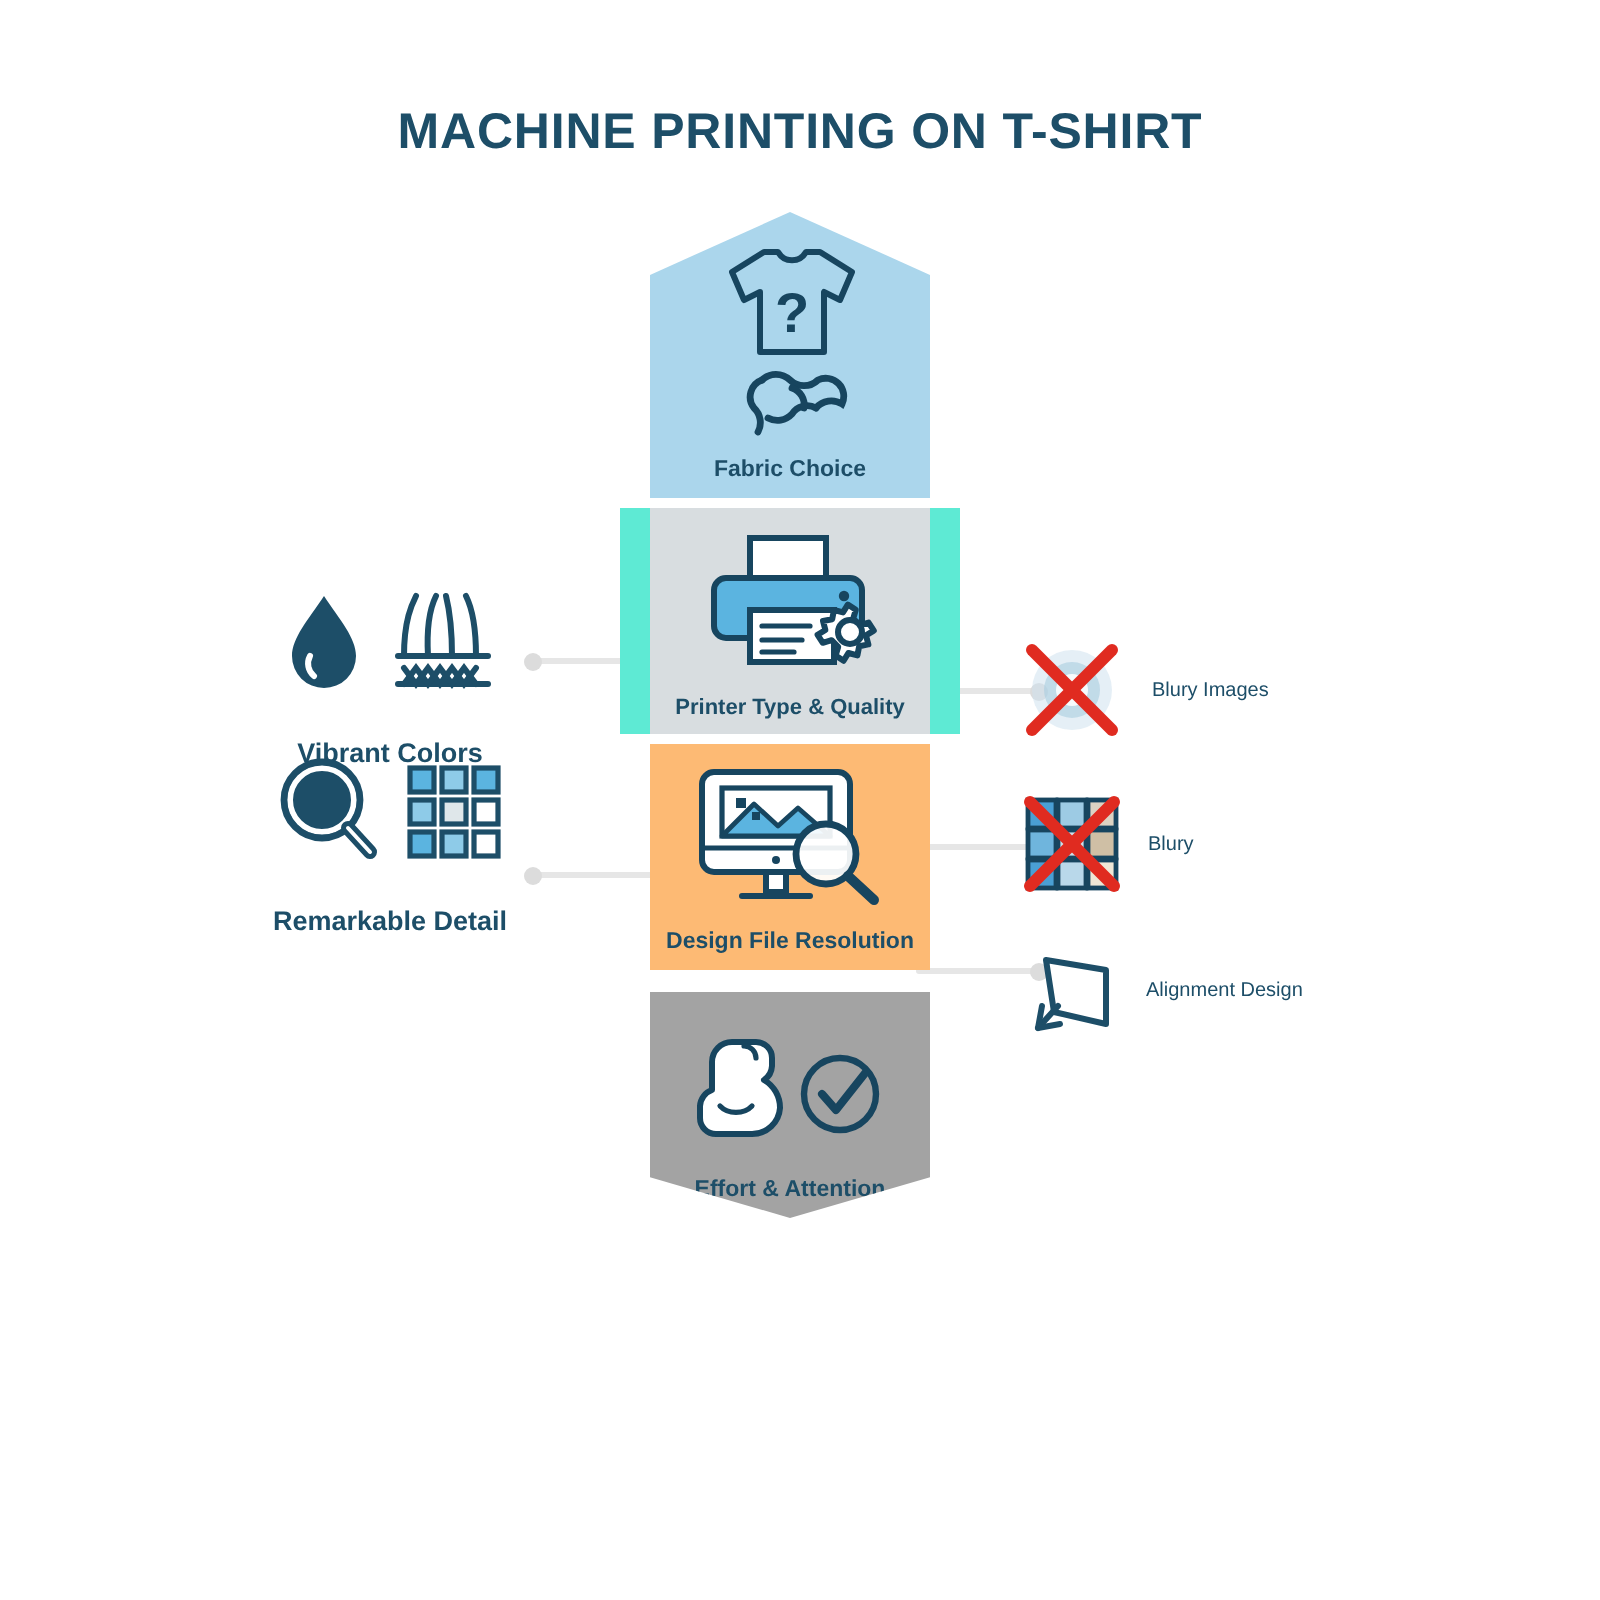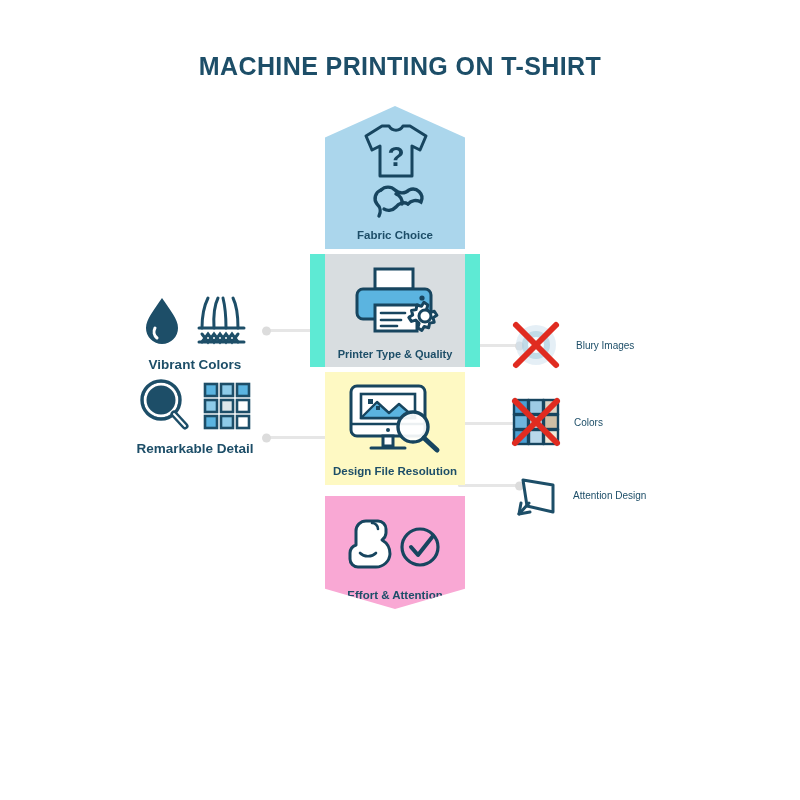--- a/index.html
+++ b/index.html
@@ -35,32 +35,32 @@
   .band .blabel{
     font-size:11.5px;color:#1d4e68;font-weight:600;
     text-align:right;white-space:nowrap;
     padding-bottom:7px;line-height:1.1;
   }
   .band.wide .blabel{font-size:11px;}
 
   .b-top{height:143px;background:#abd6ec;
     clip-path:polygon(0% 22%, 50% 0%, 100% 22%, 100% 100%, 0% 100%);}
   .b-gray{height:113px;background:#5eead4;}
-  .b-blue{height:113px;background:#fef9c3;}
-  .b-bottom{height:113px;background:#f9a8d4;
+  .b-blue{height:113px;background:#fdba74;}
+  .b-bottom{height:113px;background:#a3a3a3;
     clip-path:polygon(0% 0%, 100% 0%, 100% 82%, 50% 100%, 0% 82%);}
   .gap{height:5px;}
   .gap-wide{height:6px;}
 
   
   .band.wide{width:170px;margin-left:-15px;}
   .band.wide .inner-bg{position:absolute;left:15px;top:0;width:140px;height:100%;}
 
   
-  .side{position:absolute;display:flex;flex-direction:column;align-items:center;}
+  .side{position:absolute;display:flex;flex-direction:column;align-items:center;gap:12px;}
   .side .sicons{display:flex;align-items:flex-end;justify-content:center;gap:10px;height:56px;}
   .side .slabel{margin-top:9px;font-size:13.5px;font-weight:bold;color:#1d4e68;white-space:nowrap;}
 
   .rside{position:absolute;display:flex;align-items:center;gap:12px;}
   .rside .rlabel{font-size:10px;color:#1d4e68;white-space:nowrap;}
 
   
   .conn{position:absolute;height:3px;background:#e6e6e6;border-radius:2px;}
   .conn .dot{
     position:absolute;top:50%;width:9px;height:9px;border-radius:50%;
@@ -257,27 +257,27 @@
         <rect x="34" y="19" width="14" height="14" fill="#cfbfa5"></rect>
         <rect x="4" y="34" width="14" height="14" fill="#4a9fd4"></rect>
         <rect x="19" y="34" width="14" height="14" fill="#b9d8ea"></rect>
         <rect x="34" y="34" width="14" height="14" fill="#efe7d6"></rect>
       </g>
       <g stroke="#e02b20" stroke-width="6" stroke-linecap="round">
         <line x1="5" y1="5" x2="47" y2="47"></line>
         <line x1="47" y1="5" x2="5" y2="47"></line>
       </g>
     </svg>
-    <div class="rlabel">Colors</div>
+    <div class="rlabel">Blury</div>
   </div>
 
   <div class="rside" style="left:515px;top:472px;">
     <svg width="46" height="46" viewBox="0 0 46 46">
       <g fill="none" stroke="#1d4e68" stroke-width="3" stroke-linejoin="round" stroke-linecap="round">
         <path d="M8 8 L38 13 L38 40 L12 34 Z"></path>
         <line x1="14" y1="31" x2="4" y2="42"></line>
         <polyline points="6,31 4,42 15,40"></polyline>
       </g>
     </svg>
-    <div class="rlabel">Attention Design</div>
+    <div class="rlabel">Alignment Design</div>
   </div>
 
 </div>
 
 </body></html>

